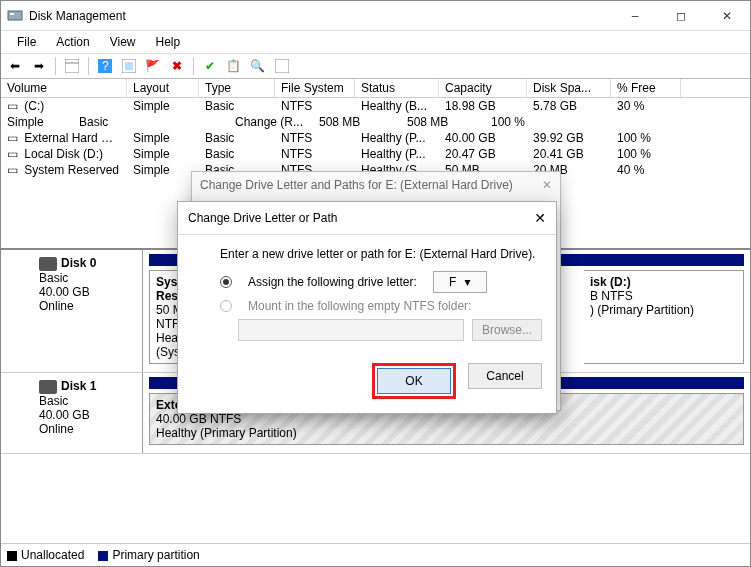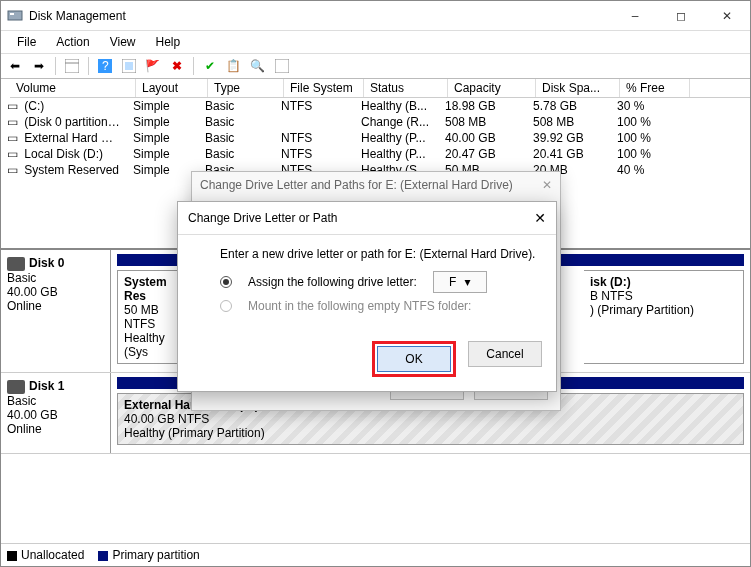--- a/index.html
+++ b/index.html
@@ -6,30 +6,30 @@
 body { background: #fff; width: 751px; height: 567px; overflow: hidden; border: 1px solid #888; position: relative; }
 .titlebar { height: 30px; display: flex; align-items: center; padding-left: 6px; border-bottom: 1px solid #ddd; }
 .titlebar .icon { width: 16px; height: 16px; margin-right: 6px; }
 .titlebar .title { flex: 1; font-size: 12px; }
 .titlebar .winbtn { width: 46px; height: 30px; display: flex; align-items: center; justify-content: center; color: #333; }
 .menubar { display: flex; padding: 2px 6px; border-bottom: 1px solid #ddd; }
 .menubar div { padding: 2px 10px; }
 .toolbar { display: flex; align-items: center; padding: 2px 4px; border-bottom: 1px solid #bbb; gap: 4px; }
 .toolbar .tb { width: 20px; height: 20px; display: flex; align-items: center; justify-content: center; }
 .toolbar .sep { width: 1px; height: 18px; background: #ccc; margin: 0 2px; }
-.table-head { display: flex; background: #fff; border-bottom: 1px solid #ccc; margin-left: 9px; }
+.table-head { display: flex; background: #fff; border-bottom: 1px solid #ccc; }
 .table-head div { border-right: 1px solid #ddd; padding: 2px 6px; font-weight: normal; }
 .tbody .row { display: flex; padding: 1px 0; }
 .tbody .row > div { padding: 0 6px; white-space: nowrap; overflow: hidden; text-overflow: ellipsis; }
 .tbody .vicon { width: 14px; display: inline-block; }
 .col-vol { width: 126px; } .col-layout { width: 72px; } .col-type { width: 76px; }
 .col-fs { width: 80px; } .col-status { width: 84px; } .col-cap { width: 88px; }
 .col-free { width: 84px; } .col-pfree { width: 70px; }
 .disk-section { border-top: 2px solid #888; }
-.disk-row { display: flex; border-bottom: 1px solid #ccc; }
+.disk-row { display: flex; border-bottom: 1px solid #ccc; padding-left: 32px; }
 .disk-meta { width: 110px; border-right: 1px solid #999; padding: 6px; background: #fff; }
 .disk-meta .diskname { font-weight: bold; }
 .disk-body { flex: 1; padding: 4px 6px 8px 6px; background: #fff; }
 .navystrip { height: 12px; background: #000e7a; margin-bottom: 4px; }
 .partbox { border: 1px solid #999; padding: 4px 6px; }
 .partbox.hatched { background: repeating-linear-gradient(135deg, #eee 0 6px, #e0e0e0 6px 12px); }
 .legend { position: absolute; bottom: 0; left: 0; right: 0; padding: 4px 6px; border-top: 1px solid #ccc; display: flex; gap: 14px; align-items: center; }
 .sw { width: 10px; height: 10px; display: inline-block; margin-right: 4px; vertical-align: middle; }
 
 .dlg-parent { position: absolute; left: 190px; top: 170px; width: 370px; height: 240px; background: #f8f8f8; border: 1px solid #bbb; box-shadow: 0 4px 16px rgba(0,0,0,.2); }
@@ -133,21 +133,20 @@
     <div class="col-vol"><span class="vicon">▭</span> <span>(C:)</span></div>
     <div class="col-layout">Simple</div>
       <div class="col-type">Basic</div>
       <div class="col-fs">NTFS</div>
       <div class="col-status">Healthy (B...</div>
       <div class="col-cap">18.98 GB</div>
       <div class="col-free">5.78 GB</div>
       <div class="col-pfree">30 %</div>
   </div>
   <div class="row">
-    <div class="col-vol"><span class="vicon">▭</span> <span>(Disk 0 partition 3)</span></div>
     <div class="col-layout">Simple</div>
       <div class="col-type">Basic</div>
       <div class="col-fs"></div>
       <div class="col-status">Change (R...</div>
       <div class="col-cap">508 MB</div>
       <div class="col-free">508 MB</div>
       <div class="col-pfree">100 %</div>
   </div>
   <div class="row">
     <div class="col-vol"><span class="vicon">▭</span> <span>External Hard Driv...</span></div>
@@ -252,20 +251,24 @@
       <span>Assign the following drive letter:</span>
       <span class="letter-select">
         <span>F</span>
         <span>▾</span>
       </span>
     </div>
     <div class="radio-row dis">
       <span class="radio dis"></span>
       <span>Mount in the following empty NTFS folder:</span>
     </div>
+    <div class="pathinput">
+      <div class="tx"></div>
+      <button class="browse">Browse...</button>
+    </div>
   </div>
   <div class="footer">
     <span class="okwrap">
       <button class="okbtn">OK</button>
     </span>
     <button class="cancelbtn">Cancel</button>
   </div>
 </div>
 
 </body></html>

